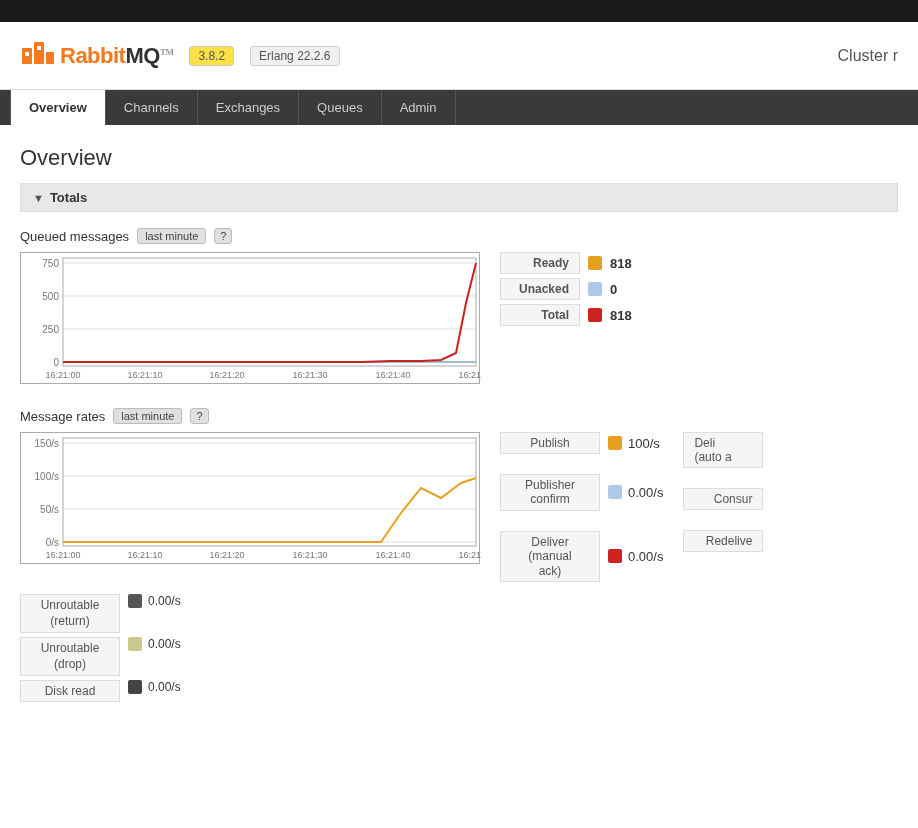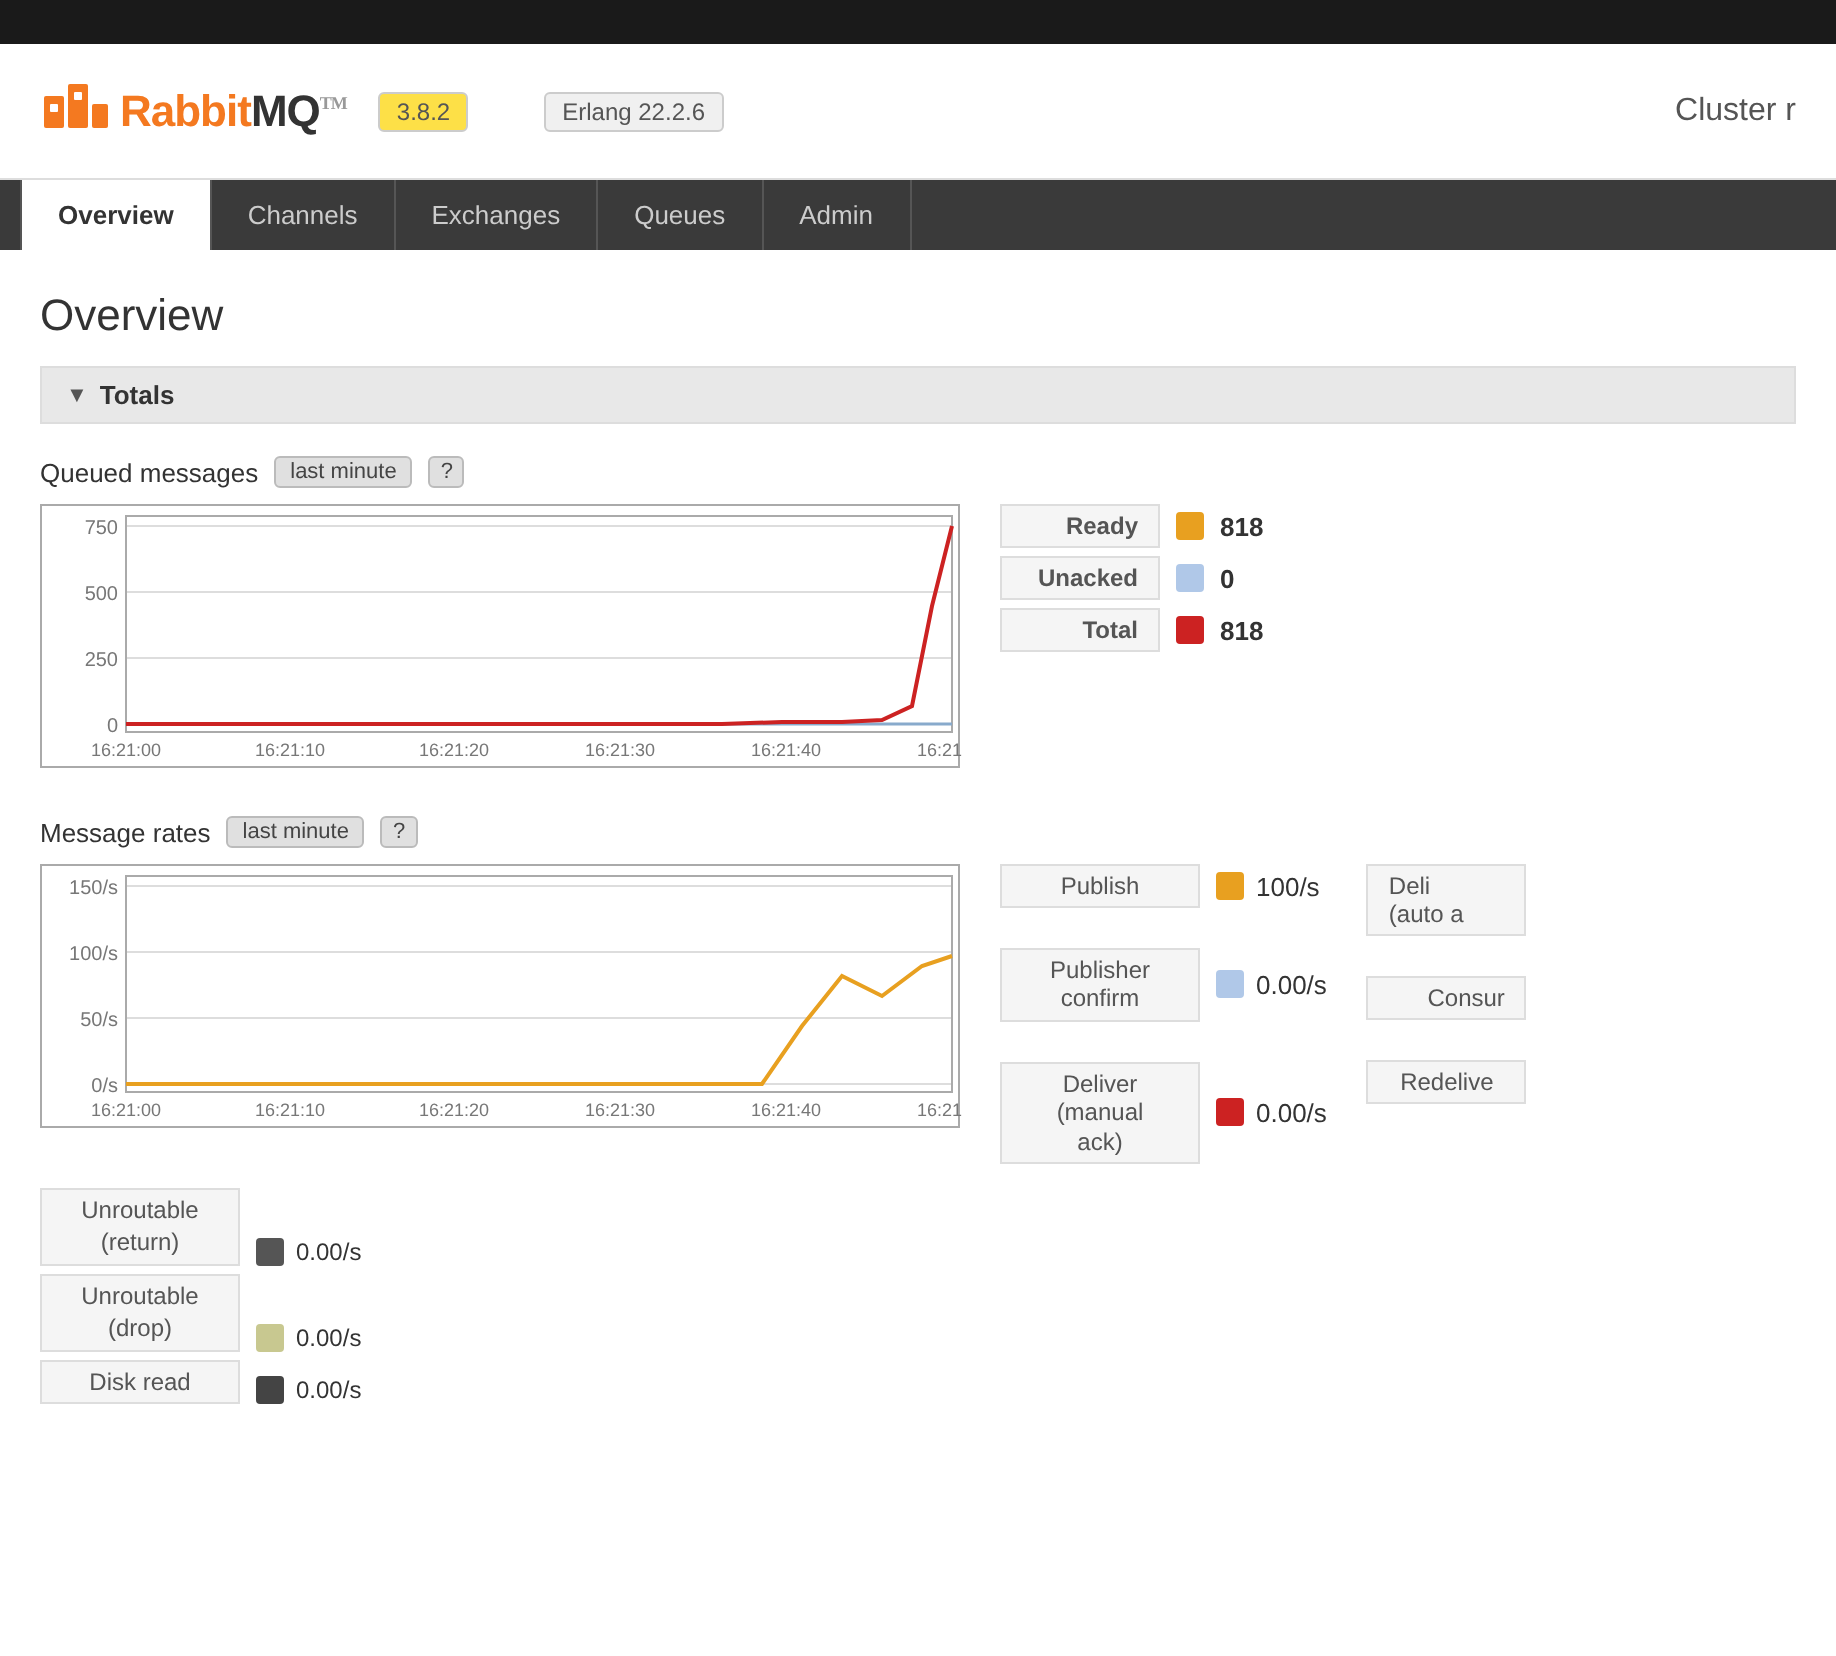--- a/index.html
+++ b/index.html
@@ -51,21 +51,20 @@
       font-size: 12px;
       color: #555;
     }
     .erlang-badge {
       background: #f0f0f0;
       border: 1px solid #ccc;
       border-radius: 3px;
       padding: 2px 8px;
       font-size: 12px;
       color: #555;
-      margin-left: 22px;
     }
     .cluster-info {
       margin-left: auto;
       font-size: 16px;
       color: #555;
     }
 
     
     .nav {
       background: #3a3a3a;
@@ -195,21 +194,21 @@
       font-weight: bold;
       color: #333;
     }
 
     
     .extra-stats {
       margin-top: 16px;
     }
     .extra-stat-row {
       display: flex;
-      align-items: flex-end;
+      align-items: flex-start;
       gap: 8px;
       margin-bottom: 4px;
     }
     .extra-stat-label {
       background: #f5f5f5;
       border: 1px solid #ddd;
       padding: 3px 10px;
       text-align: center;
       min-width: 100px;
       font-size: 12px;
@@ -422,21 +421,21 @@
         </div>
 
         <div class="rates-col cut-off" style="max-width:120px;overflow:hidden;">
           <div class="rate-stat-row">
             <div class="rate-label-box" style="text-align:left;white-space:nowrap;overflow:hidden;text-overflow:clip;min-width:80px;">Deli<br>(auto a</div>
           </div>
           <div class="rate-stat-row">
             <div class="rate-label-box" style="text-align:right;white-space:nowrap;min-width:80px;">Consur</div>
           </div>
           <div class="rate-stat-row">
-            <div class="rate-label-box" style="text-align:center;white-space:nowrap;min-width:80px;">Redelive</div>
+            <div class="rate-label-box" style="text-align:right;white-space:nowrap;min-width:80px;">Redelive</div>
           </div>
         </div>
       </div>
     </div>
 
     <div class="extra-stats" style="margin-top:12px;">
       <div class="extra-stat-row">
         <div class="extra-stat-label" style="line-height:1.3;">Unroutable<br>(return)</div>
         <div class="extra-stat-value">
           <div style="width:14px;height:14px;background:#555;border-radius:2px;"></div>

